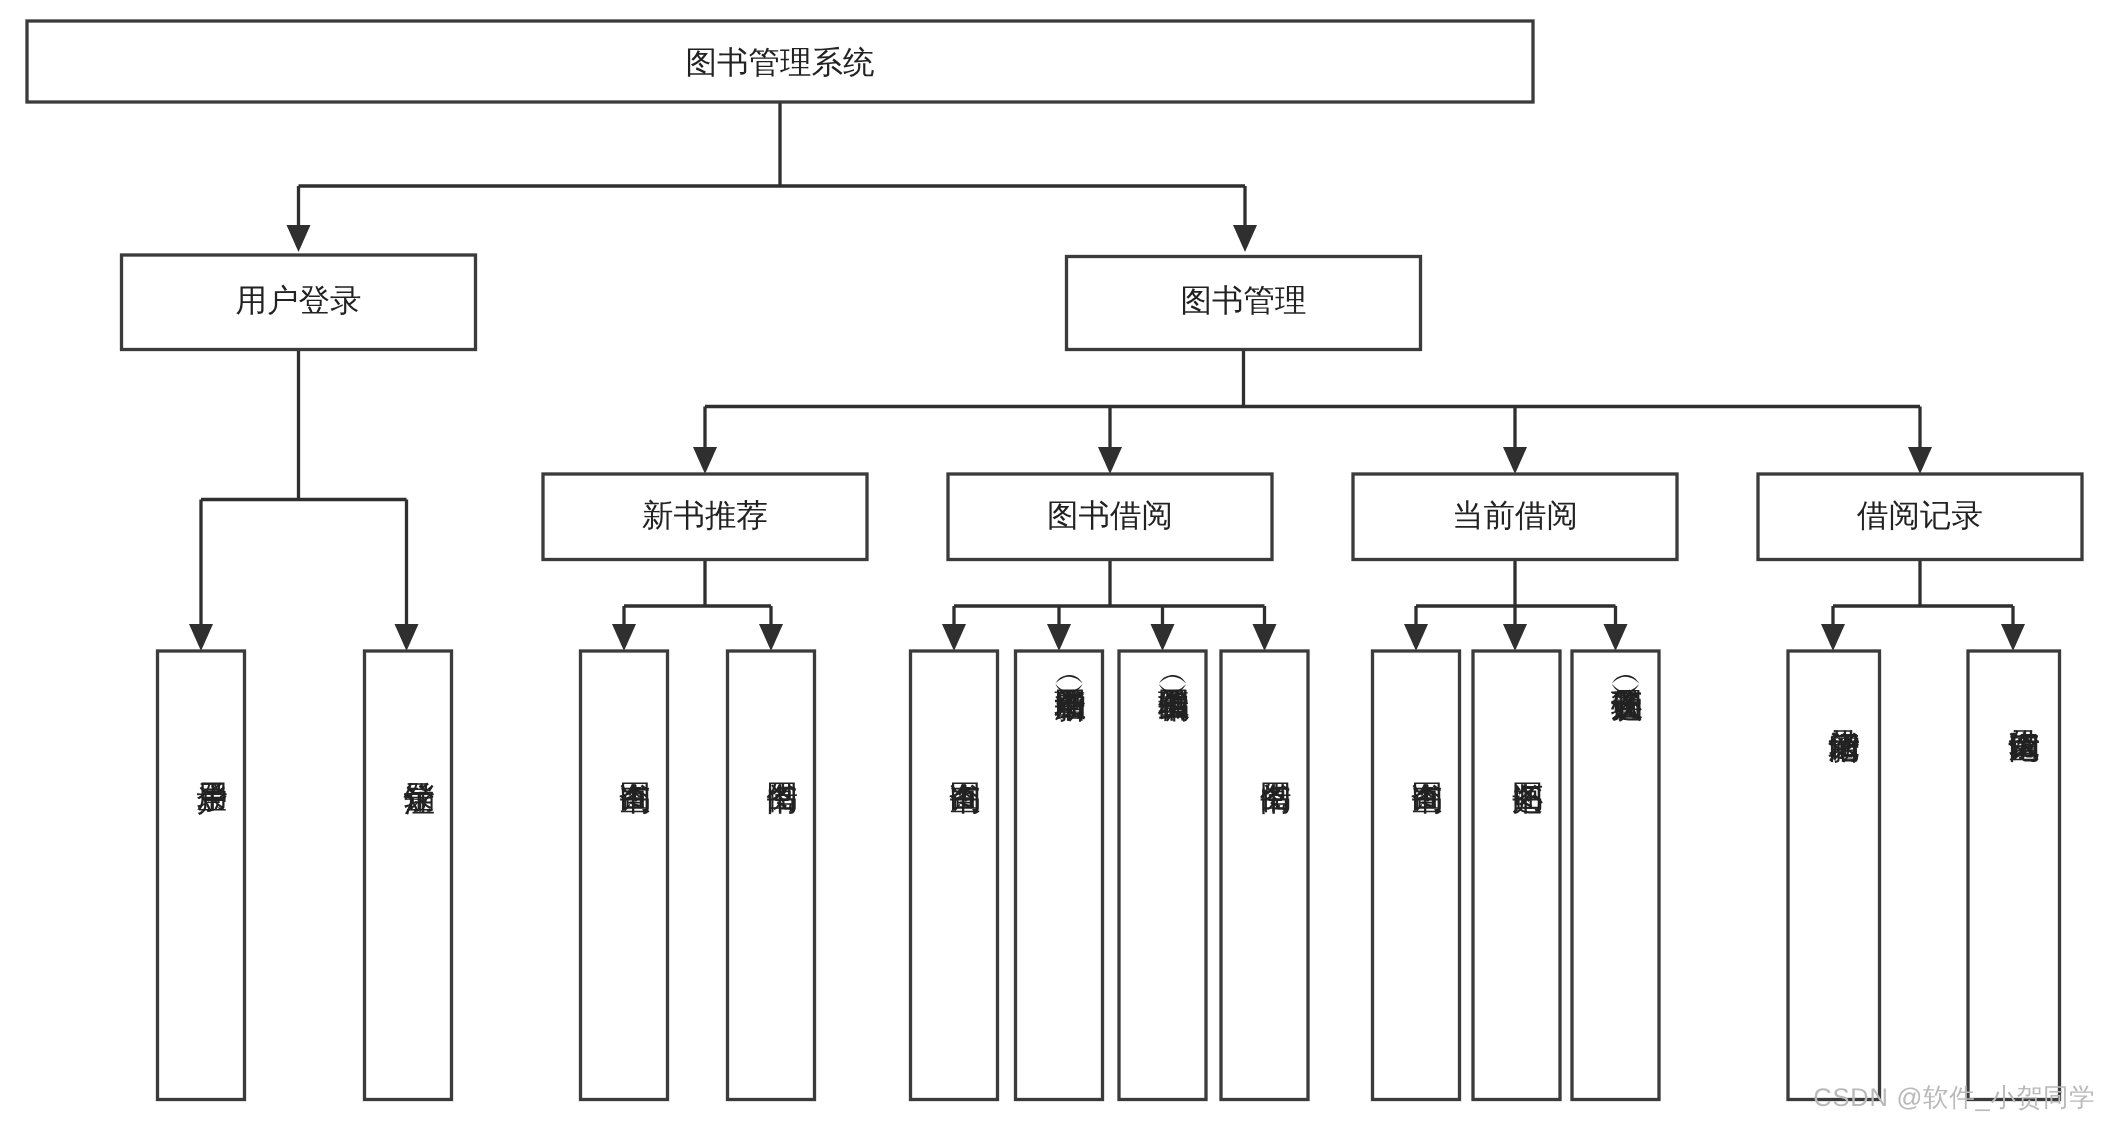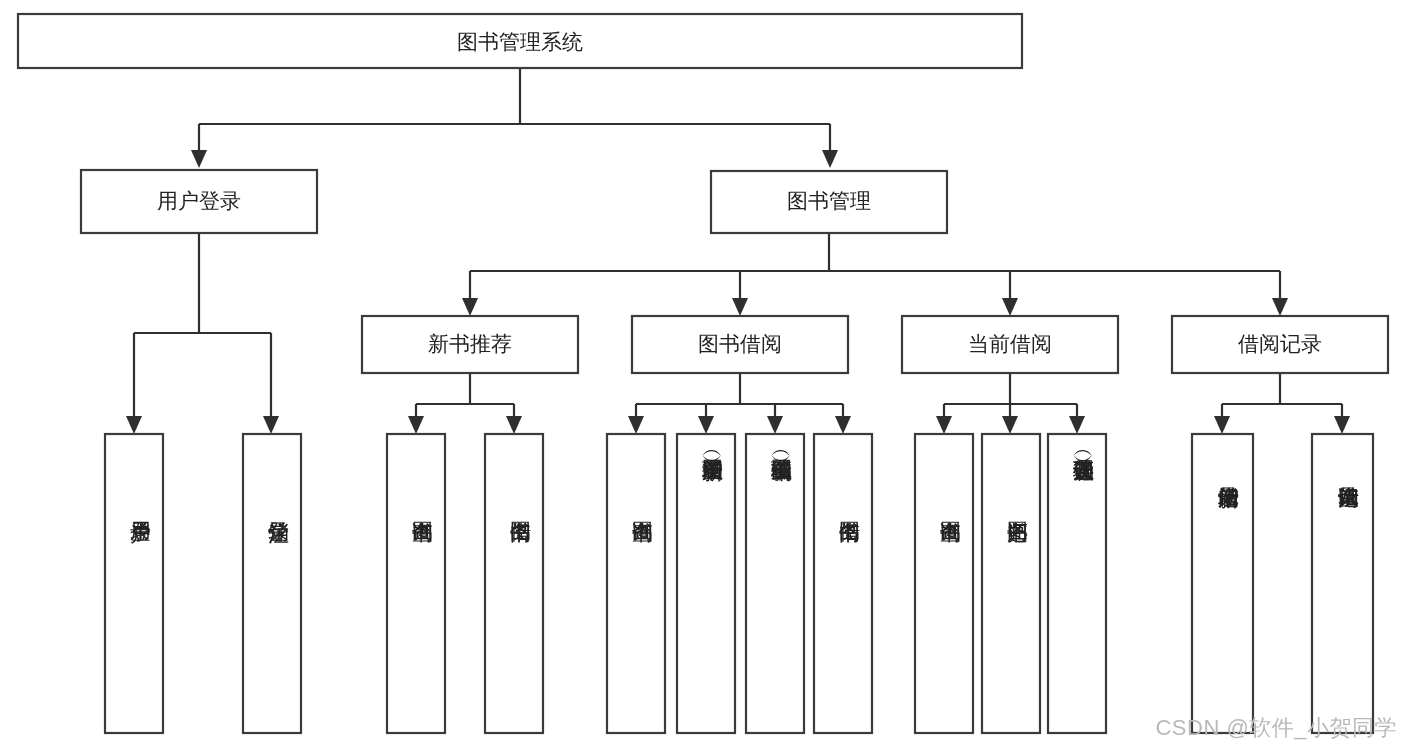--- a/index.html
+++ b/index.html
@@ -20,21 +20,21 @@
     font-size:21px;fill:#222222;
     text-anchor:middle;
     writing-mode:vertical-rl;
     glyph-orientation-vertical:0;
   }
   .connector{stroke:#2f2f2f;stroke-width:2.2;fill:none;}
   .arrow-head{fill:#2f2f2f;stroke:none;}
   .watermark{
     position:absolute;right:8px;bottom:4px;
     font-family:"Liberation Sans","DejaVu Sans",sans-serif;
-    font-size:22px;color:#b9b9b9;white-space:nowrap;
+    font-size:17px;color:#b9b9b9;white-space:nowrap;
     letter-spacing:0.5px;pointer-events:none;
   }
 </style>
 </head>
 <body>
 
 <svg id="diagram" viewBox="0 0 1405 747" xmlns="http://www.w3.org/2000/svg">
 
   <g>
 

